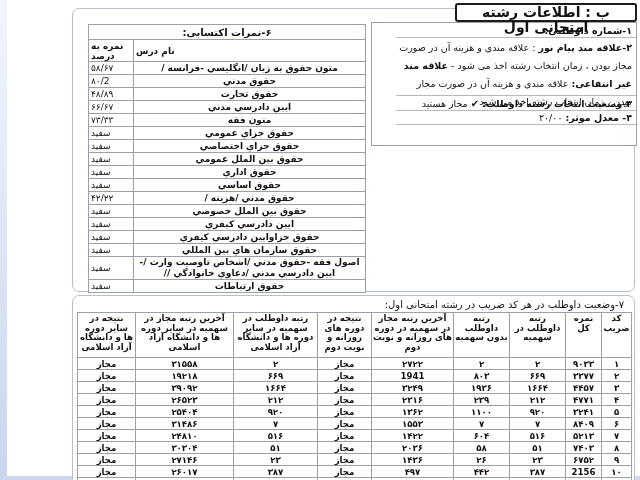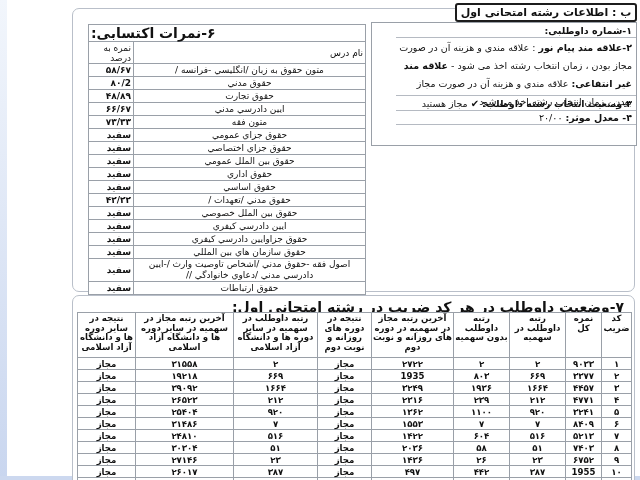--- a/index.html
+++ b/index.html
@@ -20,21 +20,21 @@
     background:#ccd8ef;
   }
   
   .box-a {
     position:absolute; left:72px; top:8px; width:563px; height:284px;
     border:1px solid #b9bfc9; border-radius:7px; background:#fff;
   }
   .hdr-box {
     position:absolute; left:455px; top:3px; width:182px; height:19px;
     border:2px solid #1c1c1c; border-radius:3px; background:#fff;
-    font-size:11px; font-weight:bold; text-align:center; line-height:15px;
+    font-size:14px; font-weight:bold; text-align:center; line-height:15px;
     z-index:5;
   }
   
   .info-panel {
     position:absolute; left:371px; top:22px; width:266px; height:124px;
     border:1px solid #9aa0a8; background:#fff; font-size:9.5px;
   }
   .info-row { border-bottom:1px solid #b5bac2; padding:1px 4px 1px 2px; line-height:12px;margin-left:24px; }
   .info-row:last-child { border-bottom:none; }
   .info-row .lbl { font-weight:bold; }
@@ -44,34 +44,34 @@
   .row-4 { height:14px; line-height:12px; }
   .row-5 { height:21px; line-height:10.5px; }
   .check { font-size:10px; }
   .code-line { display:block; padding-right:14px; font-weight:normal; }
   
   .grades {
     position:absolute; left:88px; top:24px; width:277px;
     border-collapse:collapse; background:#fff; table-layout:fixed;
   }
   .grades td, .grades th { border:1px solid #9aa0a8; font-size:9px; padding:0 2px; }
-  .grades .title-cell { font-weight:bold; text-align:left; height:15px; font-size:14px; }
-  .grades th { font-weight:normal; text-align:right; height:22px; line-height:10px; vertical-align:middle; }
-  .grades td.course { text-align:center; font-weight:normal; height:13px; line-height:11px; }
-  .grades td.score  { text-align:right; font-weight:bold; }
+  .grades .title-cell { font-weight:bold; text-align:center; height:15px; font-size:10px; }
+  .grades th { font-weight:bold; text-align:left; height:22px; line-height:10px; vertical-align:middle; }
+  .grades td.course { text-align:center; font-weight:bold; height:13px; line-height:11px; }
+  .grades td.score  { text-align:left; font-weight:normal; }
   .grades col.c-course { width:232px; }
   .grades col.c-score  { width:45px; }
   
   .box-b {
     position:absolute; left:72px; top:295px; width:563px; height:200px;
     border:1px solid #b9bfc9; border-radius:7px; background:#fff;
   }
   .coef-title {
     position:absolute; right:10px; top:3px;
-    font-size:14px; font-weight:bold;margin-left:36px;
+    font-size:10px; font-weight:normal;margin-left:36px;
   }
   .coef {
     position:absolute; left:4px; top:16px; width:554px;
     border-collapse:collapse; table-layout:fixed; background:#fff;
   }
   .coef th, .coef td { border:1px solid #9aa0a8; font-size:8.6px; }
   .coef th { font-weight:bold; text-align:center; vertical-align:top; padding:1px 1px; line-height:9.6px; height:45px; }
   .coef td { text-align:center; font-weight:bold; height:12px; padding:0 1px; }
   .coef col:nth-child(1){width:30px;}
   .coef col:nth-child(2){width:36px;}
@@ -174,21 +174,21 @@
     <td class="course">حقوق اداري</td>
     <td class="score">سفید</td>
   </tr>
 
   <tr>
     <td class="course">حقوق اساسي</td>
     <td class="score">سفید</td>
   </tr>
 
   <tr>
-    <td class="course">حقوق مدني /تعهدات /</td>
+    <td class="course">حقوق مدني /هزینه /</td>
     <td class="score">۴۲/۲۲</td>
   </tr>
 
   <tr>
     <td class="course">حقوق بین الملل خصوصي</td>
     <td class="score">سفید</td>
   </tr>
 
   <tr>
     <td class="course">ایین دادرسي کیفري</td>
@@ -255,21 +255,21 @@
     <td>۲</td>
     <td>۳۱۵۵۸</td>
     <td>مجاز</td>
   </tr>
 
   <tr>
     <td>۲</td>
     <td>۳۳۷۷</td>
     <td>۶۶۹</td>
     <td>۸۰۳</td>
-    <td>1935</td>
+    <td>1941</td>
     <td>مجاز</td>
     <td>۶۶۹</td>
     <td>۱۹۲۱۸</td>
     <td>مجاز</td>
   </tr>
 
   <tr>
     <td>۳</td>
     <td>۴۴۵۷</td>
     <td>۱۶۶۴</td>
@@ -348,21 +348,21 @@
     <td>۲۶</td>
     <td>۱۴۳۶</td>
     <td>مجاز</td>
     <td>۲۳</td>
     <td>۲۷۱۴۶</td>
     <td>مجاز</td>
   </tr>
 
   <tr>
     <td>۱۰</td>
-    <td>1955</td>
+    <td>2156</td>
     <td>۳۸۷</td>
     <td>۴۴۲</td>
     <td>۴۹۷</td>
     <td>مجاز</td>
     <td>۳۸۷</td>
     <td>۲۶۰۱۷</td>
     <td>مجاز</td>
   </tr>
 
   <tr>

